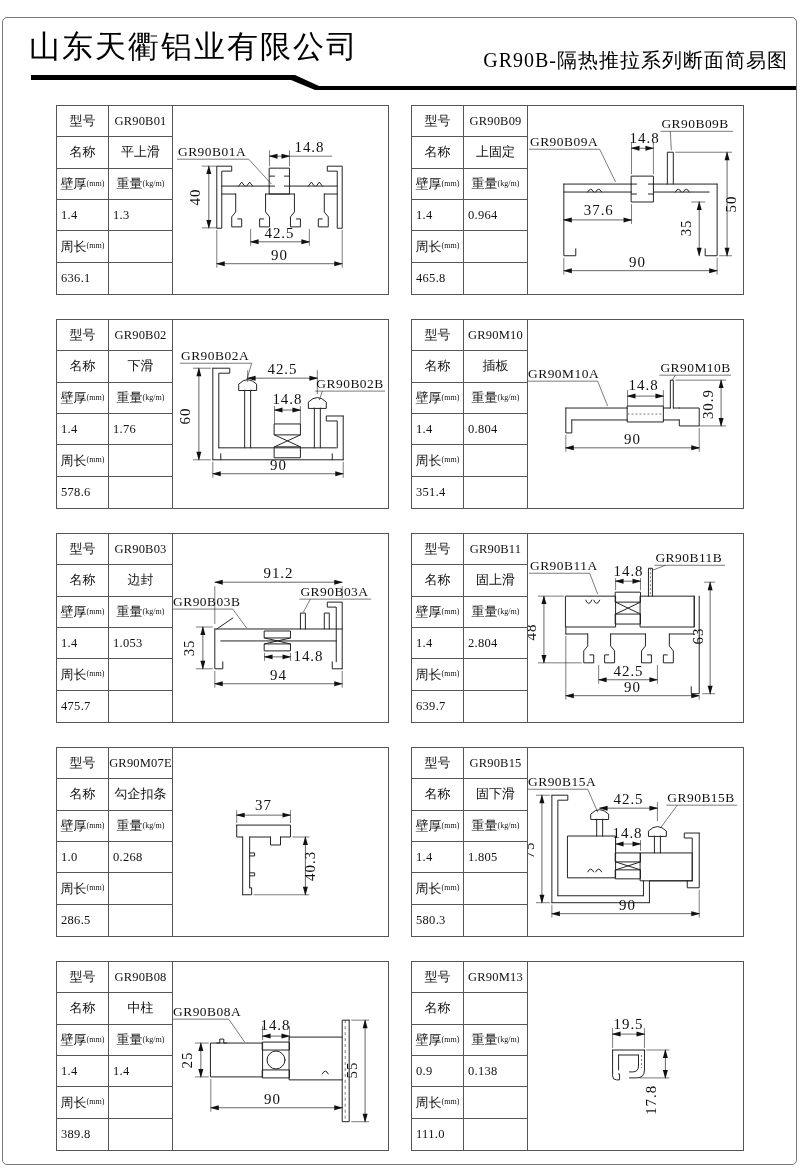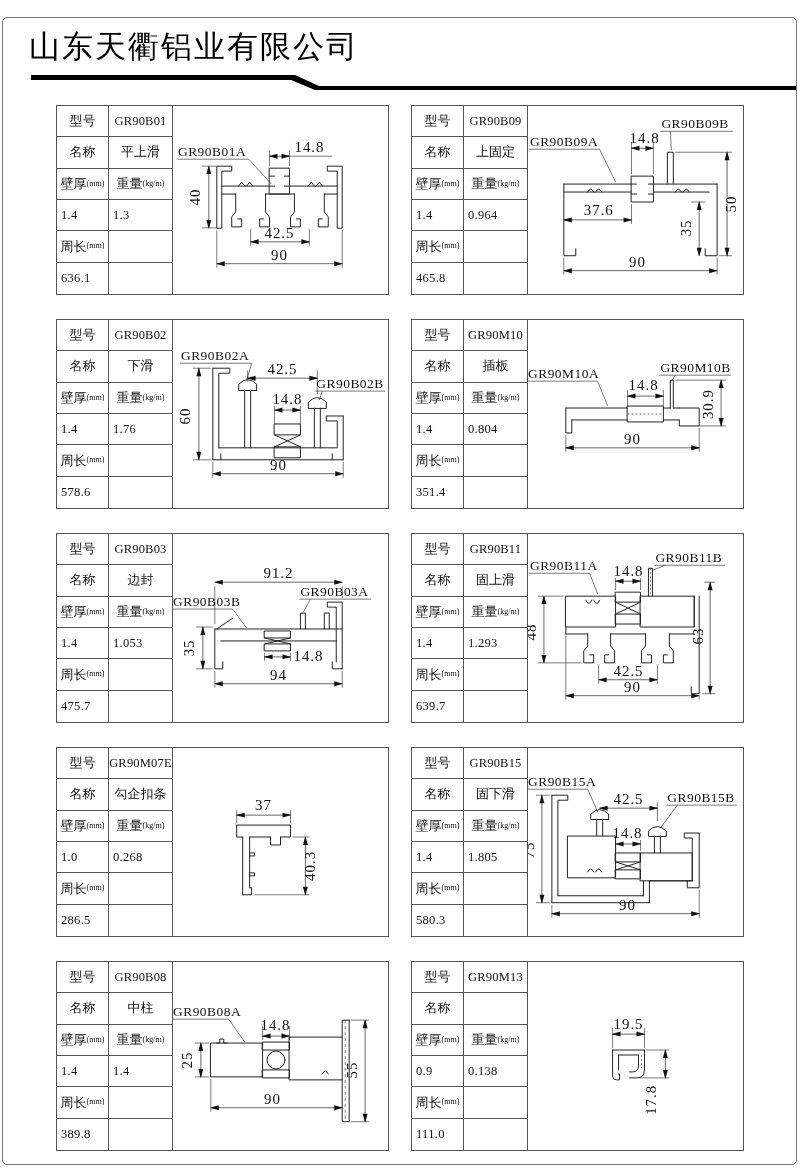--- a/index.html
+++ b/index.html
@@ -33,20 +33,21 @@
 <svg width="0" height="0" style="position:absolute" aria-hidden="true">
   <defs>
     <marker id="arw" markerWidth="10" markerHeight="8" refX="9" refY="4" orient="auto-start-reverse" markerUnits="userSpaceOnUse">
       <path d="M10,4 L1,1.5 L1,6.5 Z" fill="#111"></path>
     </marker>
   </defs>
 </svg>
 
 <div class="page">
   <div class="company">山东天衢铝业有限公司</div>
+  <div class="series">GR90B-隔热推拉系列断面简易图</div>
   <svg class="divider" viewBox="0 0 793 20">
     <polygon points="28,2 292,2 316,13 793,13 793,17 312,17 288,7 28,7" fill="#000"></polygon>
   </svg>
 
   <div class="grid">
 
     <div class="cell">
       <div class="ptable">
         <div class="tc c1">型号</div>
         <div class="tc mval">GR90B01</div>
@@ -372,21 +373,21 @@
         <div class="tc">固上滑</div>
         <div class="tc c1 stack">
             <span>壁厚</span>
             <span class="unit">(mm)</span>
           </div>
         <div class="tc stack">
             <span>重量</span>
             <span class="unit">(kg/m)</span>
           </div>
         <div class="tc c1 vnum">1.4</div>
-        <div class="tc vnum">1.293</div>
+        <div class="tc vnum">2.804</div>
         <div class="tc c1 stack">
             <span>周长</span>
             <span class="unit">(mm)</span>
           </div>
         <div class="tc"></div>
         <div class="tc c1 vnum">639.7</div>
         <div class="tc"></div>
       </div>
       <div class="drawing">
         <svg viewBox="0 0 216 188">

